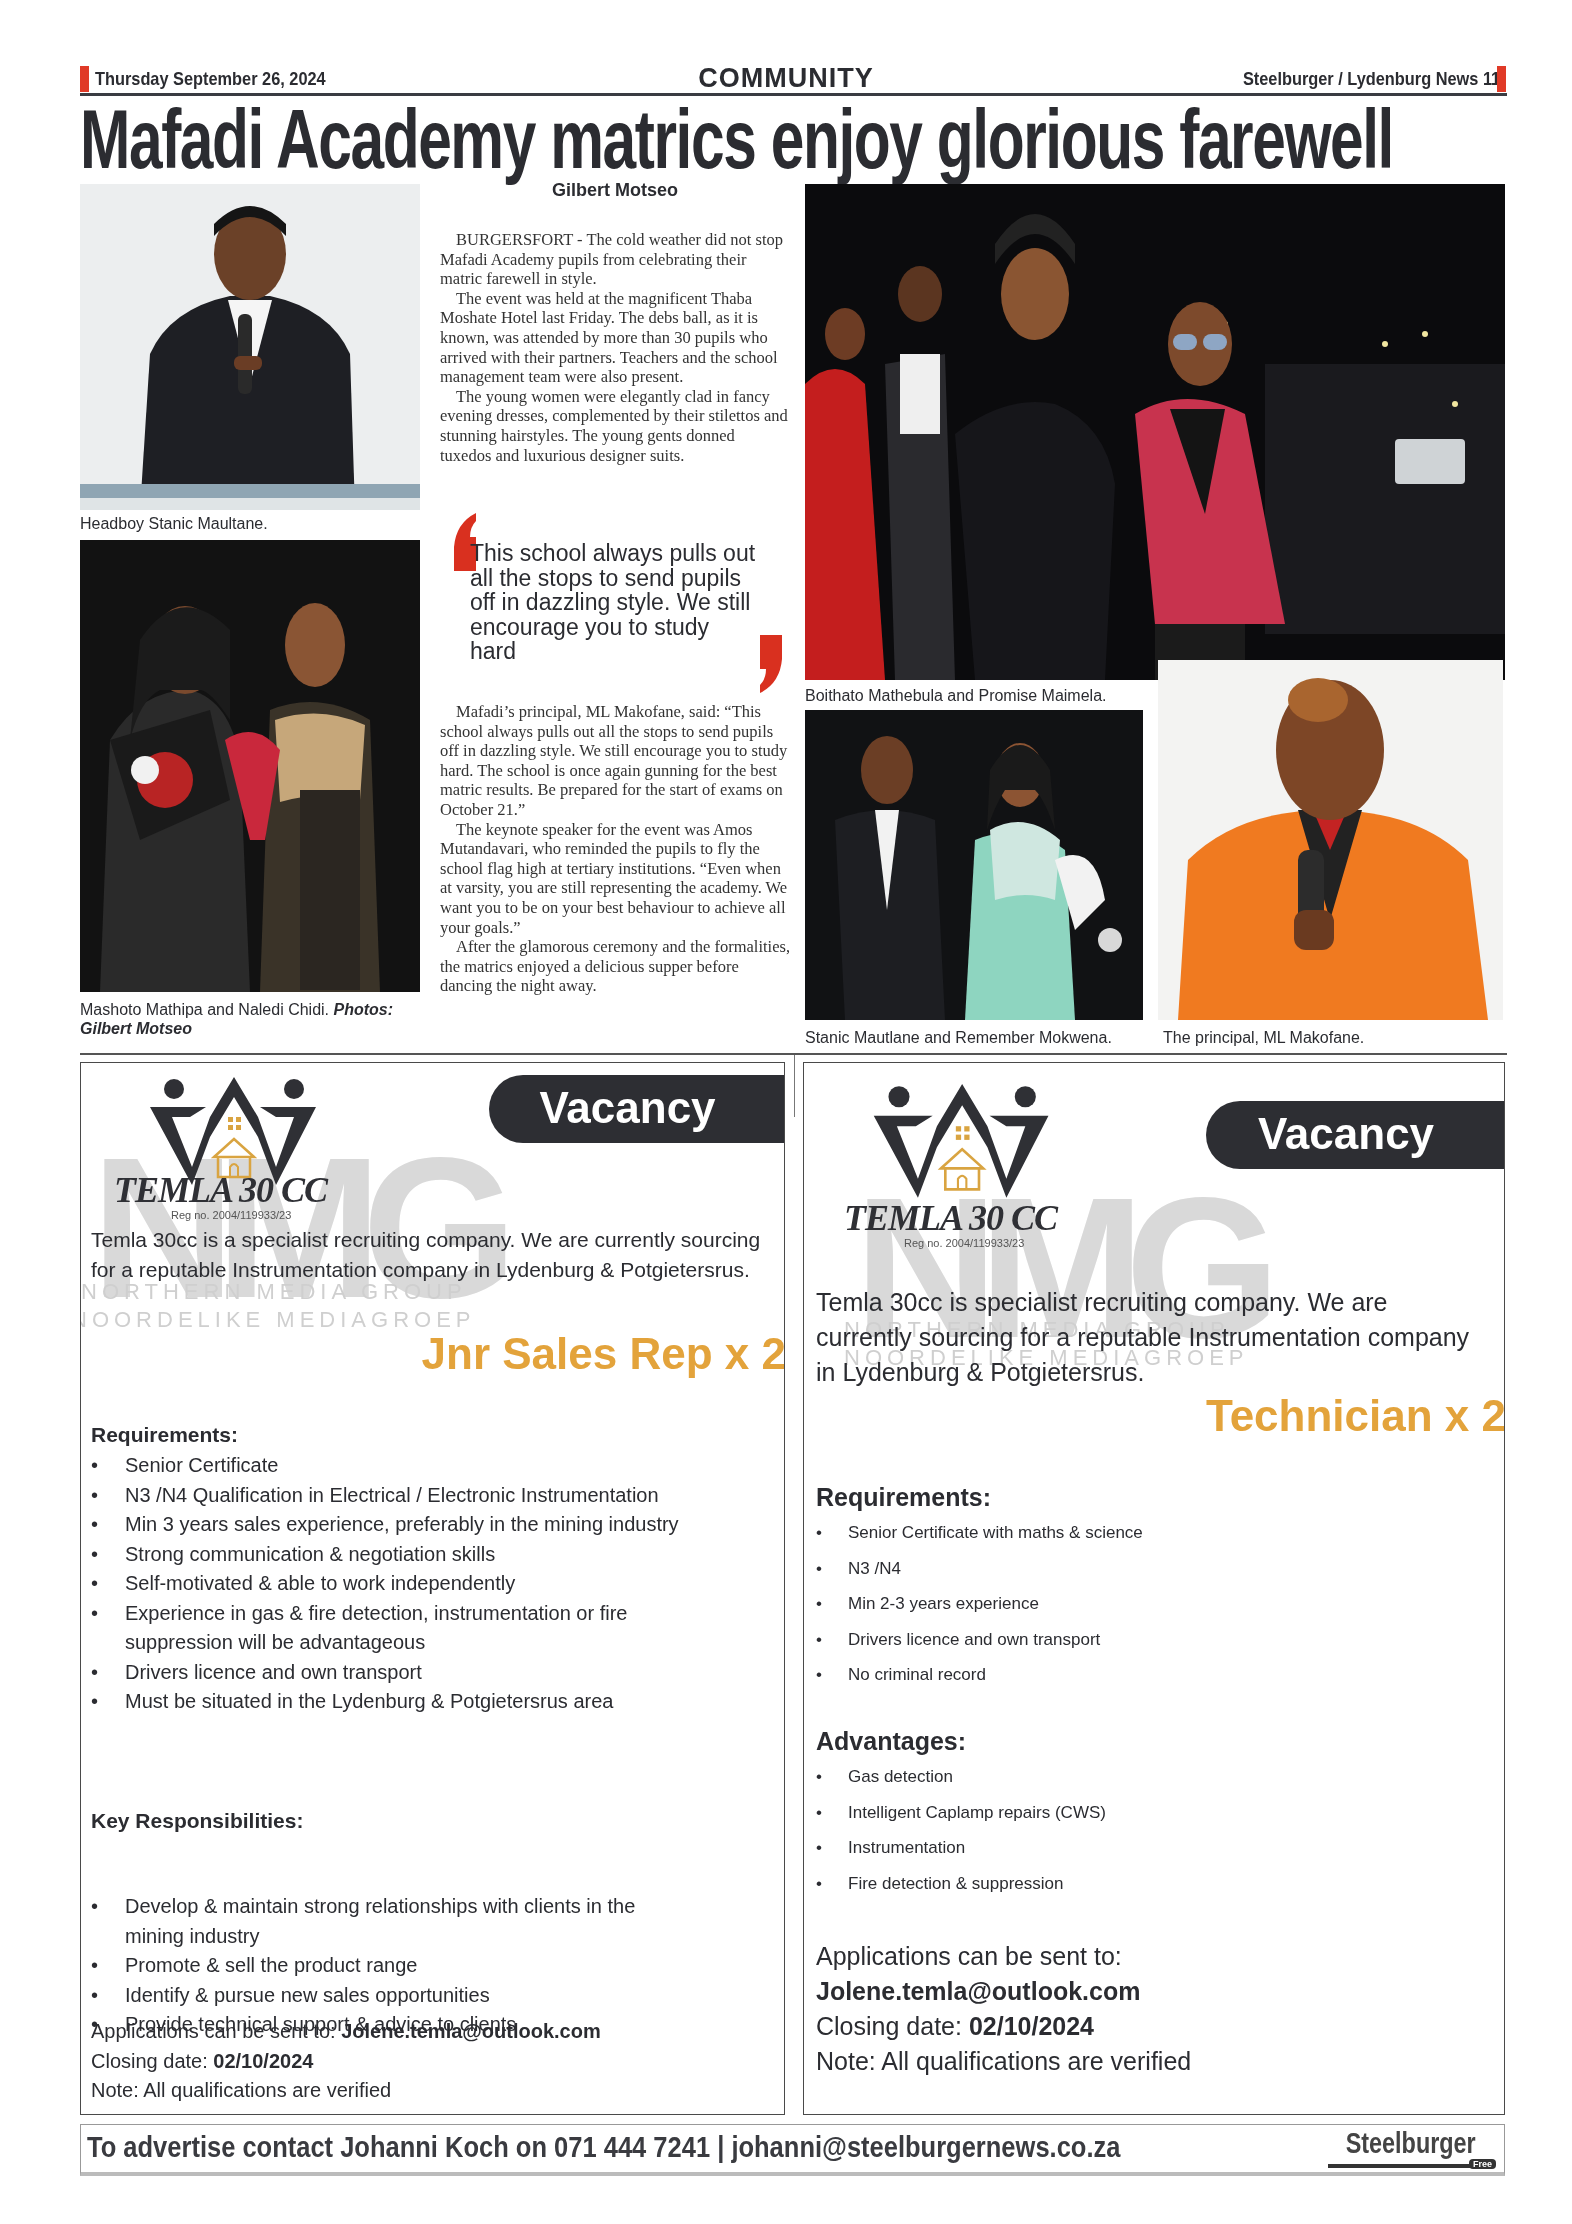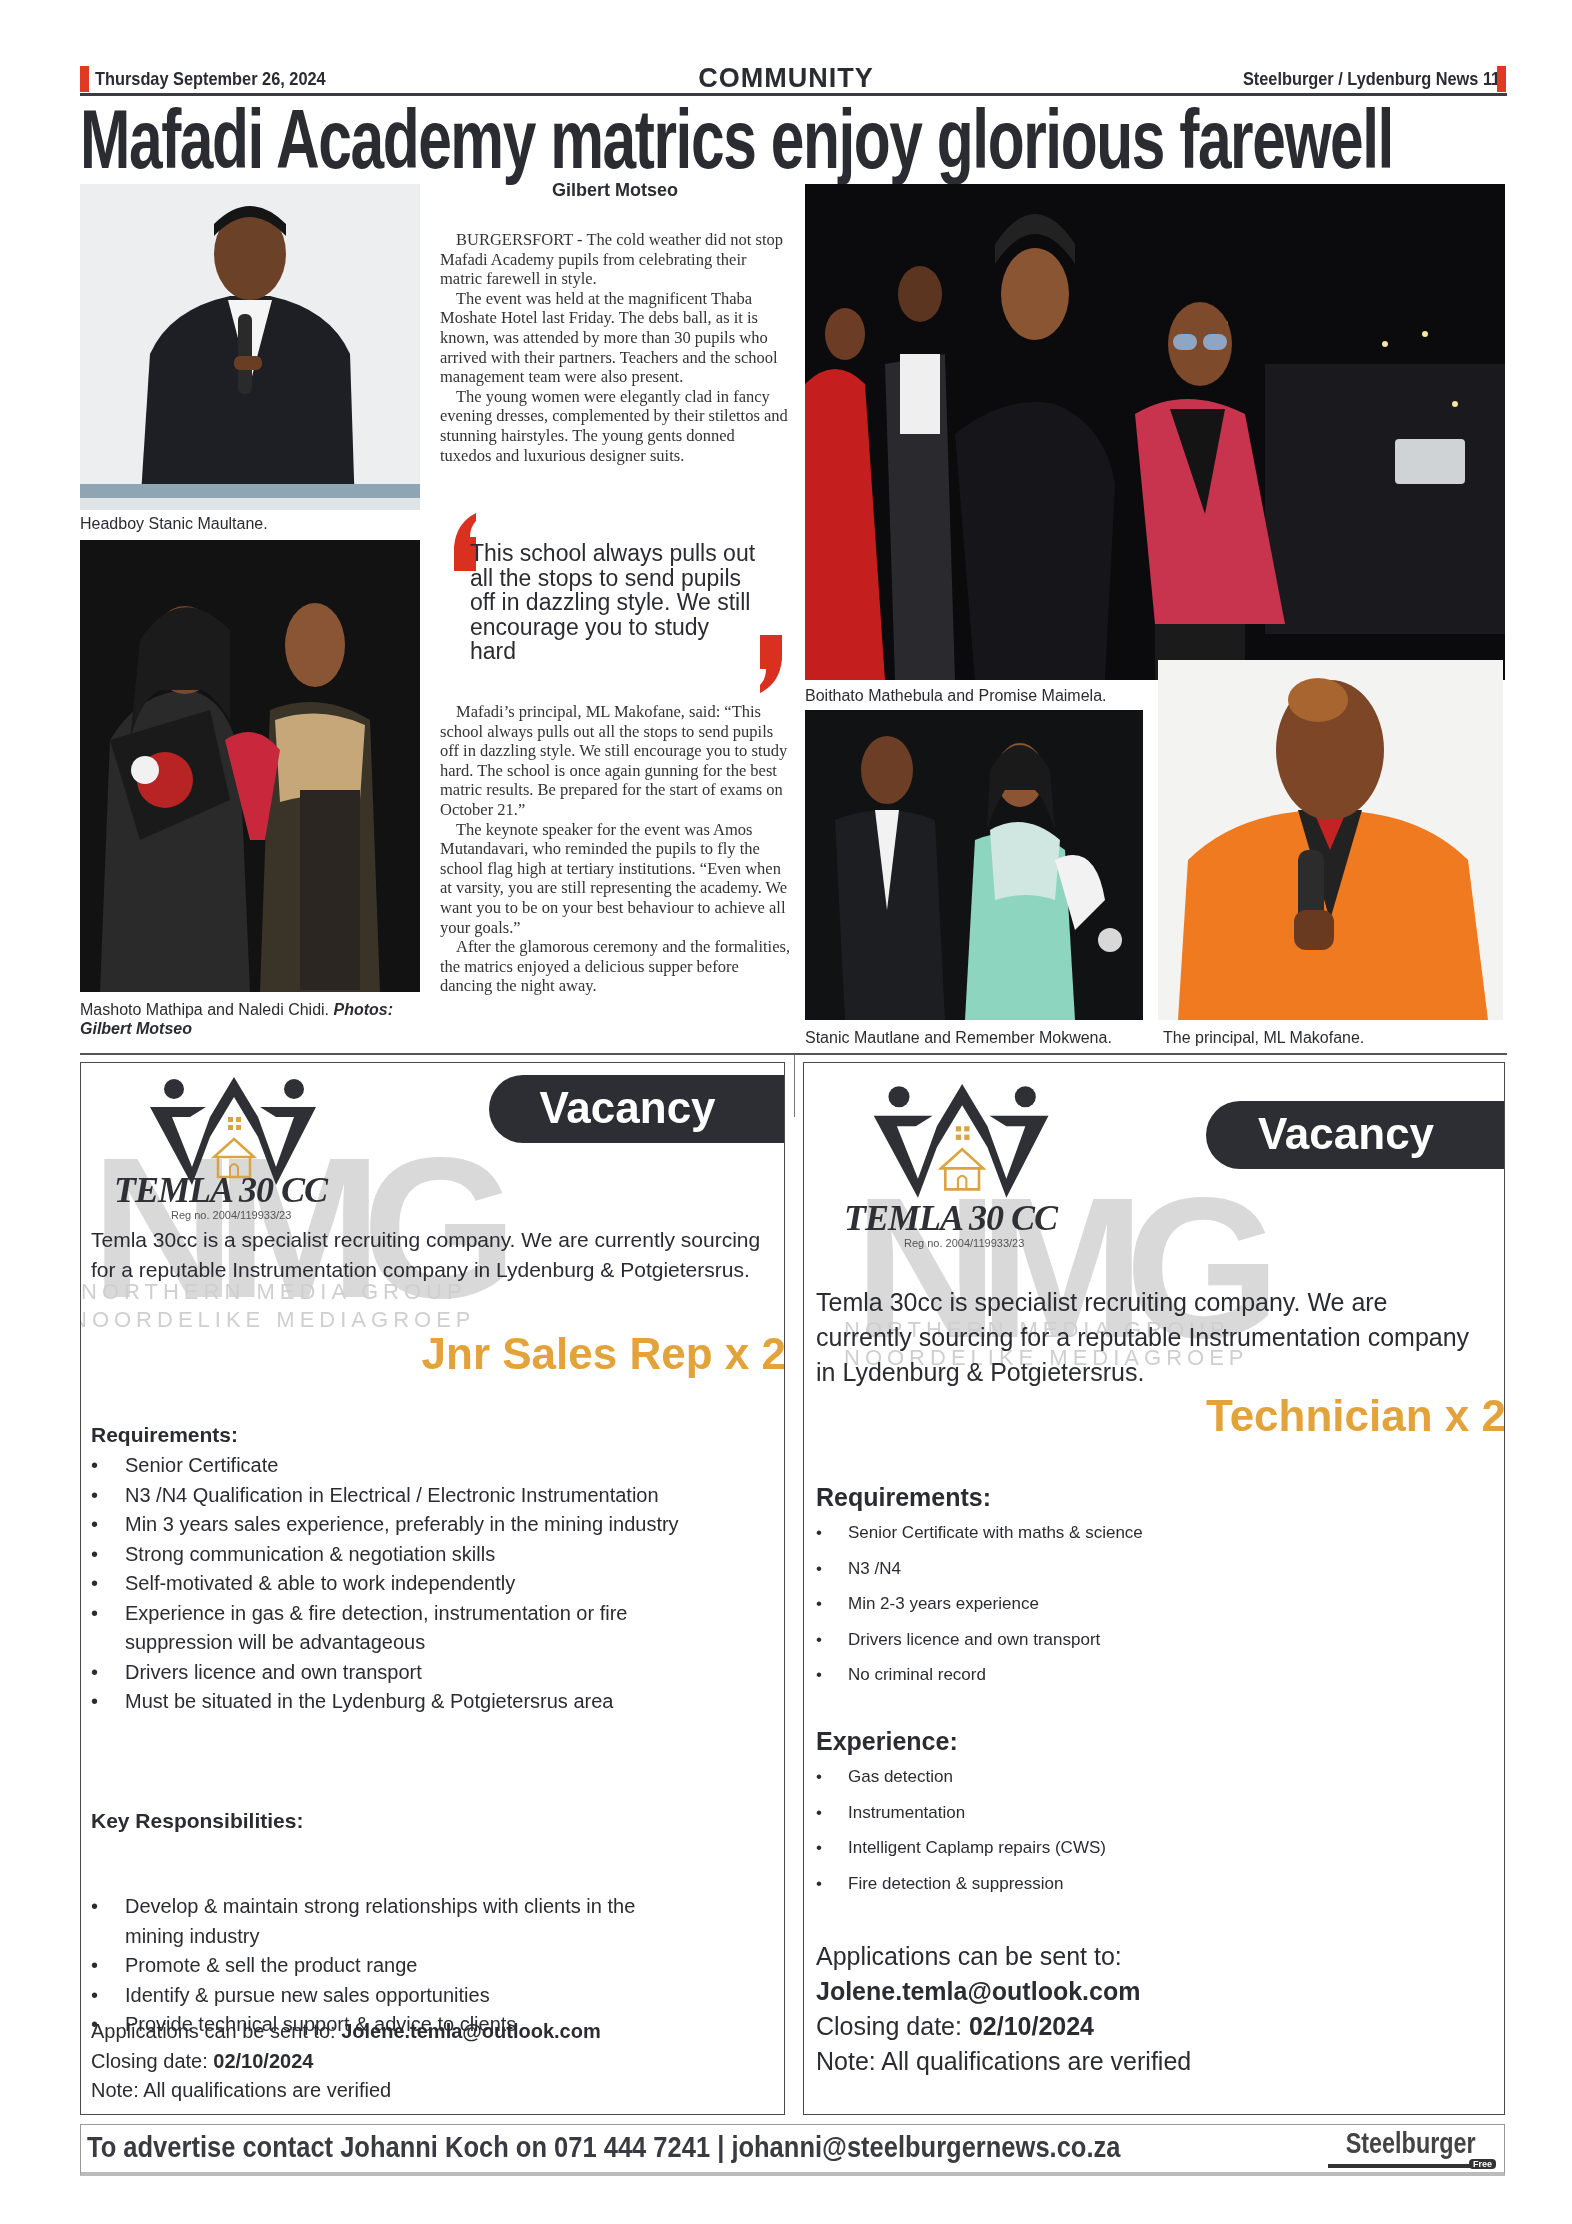--- a/index.html
+++ b/index.html
@@ -277,25 +277,25 @@
 
   <div class="ad-h" style="left:12px; top:420px;">Requirements:</div>
   <ul class="ad-list" style="left:12px; top:452px; width:640px;">
     <li>Senior Certificate with maths &amp; science</li>
     <li>N3 /N4</li>
     <li>Min 2-3 years experience</li>
     <li>Drivers licence and own transport</li>
     <li>No criminal record</li>
   </ul>
 
-  <div class="ad-h" style="left:12px; top:664px;">Experience:</div>
+  <div class="ad-h" style="left:12px; top:664px;">Advantages:</div>
   <ul class="ad-list" style="left:12px; top:696px; width:640px;">
     <li>Gas detection</li>
+    <li>Intelligent Caplamp repairs (CWS)</li>
     <li>Instrumentation</li>
-    <li>Intelligent Caplamp repairs (CWS)</li>
     <li>Fire detection &amp; suppression</li>
   </ul>
 
   <div class="ad-foot" style="left:12px; top:876px; width:680px;">
     <div>Applications can be sent to:</div>
     <div><b>Jolene.temla@outlook.com</b></div>
     <div>
       <span>Closing date:</span>
       <b>02/10/2024</b>
     </div>

